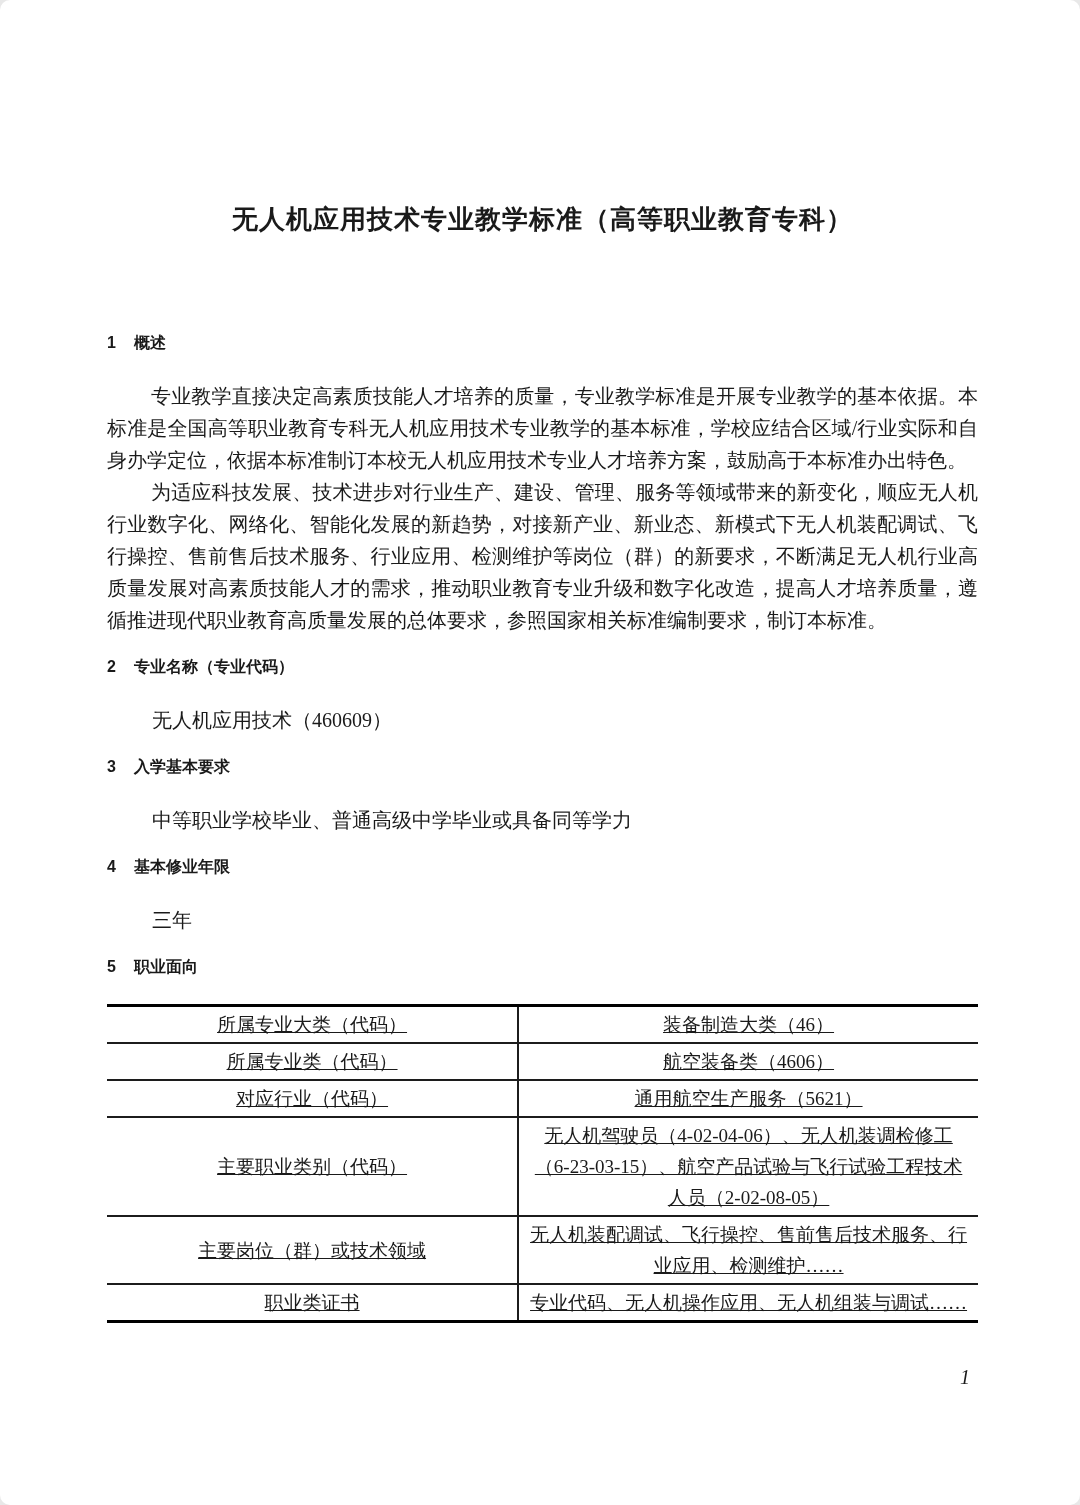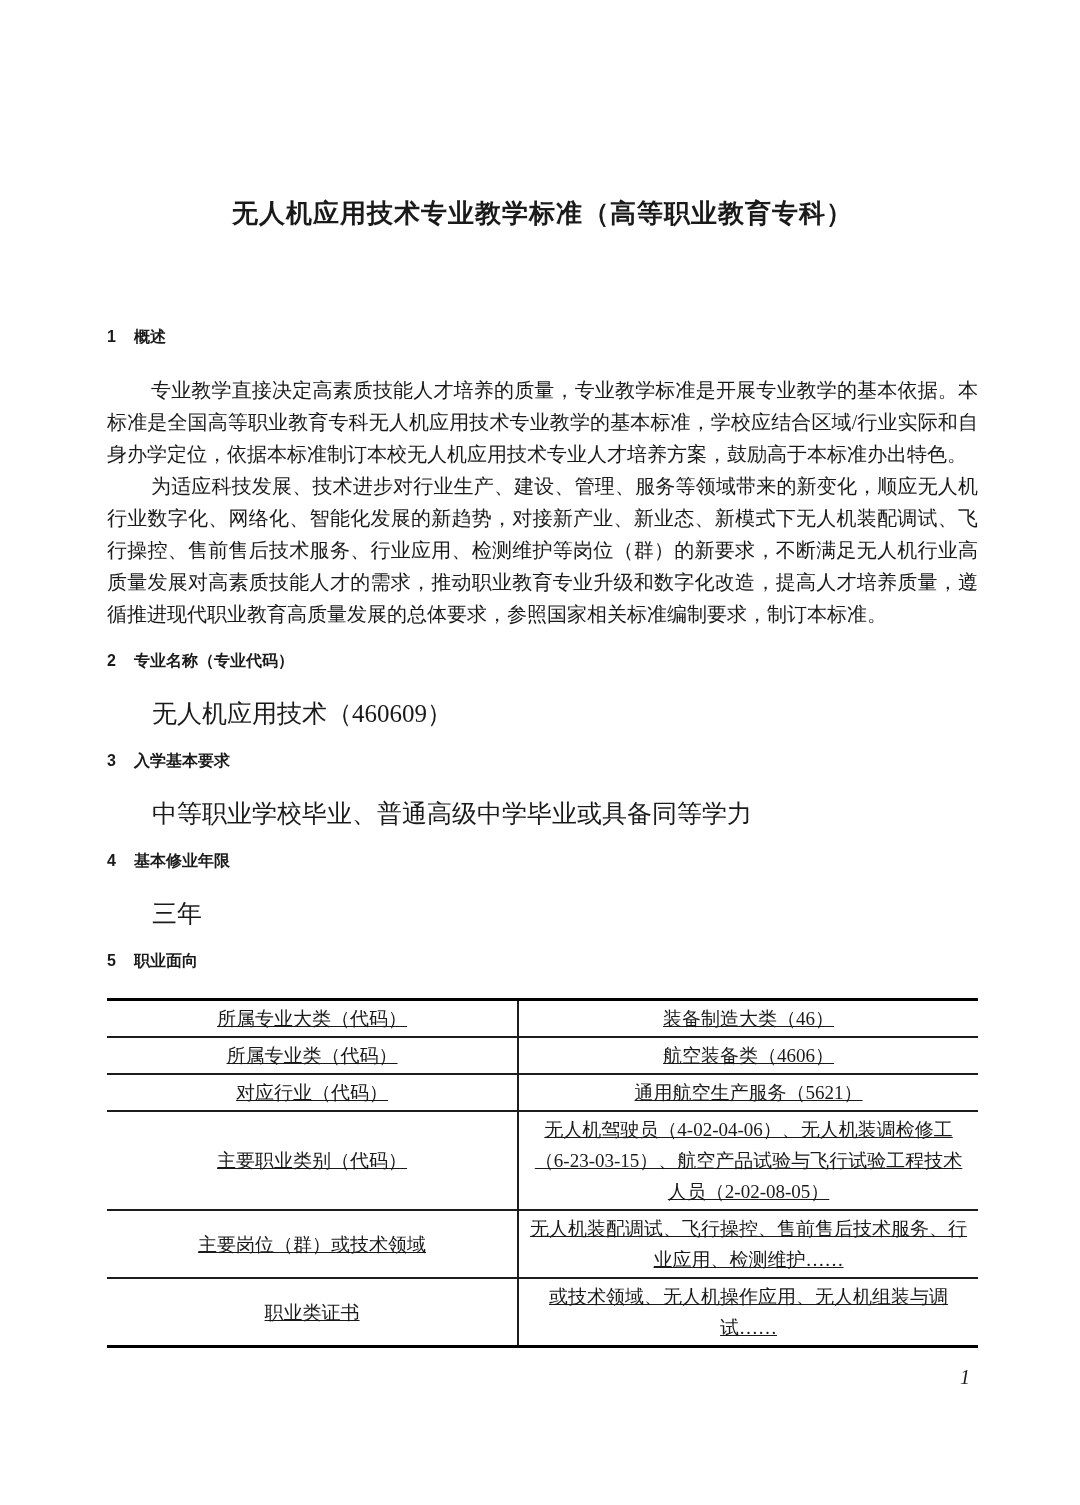--- a/index.html
+++ b/index.html
@@ -4,23 +4,24 @@
 <style>
   * { margin: 0; padding: 0; box-sizing: border-box; }
   html, body { background: #e8e8e8; }
   .page {
     position: relative;
     width: 1080px;
     height: 1505px;
     margin: 0 auto;
     background: #ffffff;
     color: #1a1a1a;
-    padding: 4px 102px 0 107px;
+    padding: 10px 102px 0 107px;
     overflow: hidden;
     font-family: "Liberation Serif", "DejaVu Serif", serif;
+    border-radius: 10px;
   }
   .doc-title {
     margin-top: 192px;
     margin-bottom: 90px;
     text-align: center;
     font-family: "Liberation Serif", "DejaVu Serif", serif;
     font-weight: bold;
     font-size: 26px;
     line-height: 36px;
     letter-spacing: 1px;
@@ -33,21 +34,21 @@
     line-height: 30px;
   }
   .sec-num { display: inline-block; margin-right: 18px; }
   .body-para {
     font-size: 20px;
     line-height: 32px;
     text-align: justify;
     text-indent: 2.2em;
   }
   .body-line {
-    font-size: 25px;
+    font-size: 20px;
     line-height: 32px;
     padding-left: 45px;
   }
   .career-table {
     width: 100%;
     border-collapse: collapse;
     margin-top: 1px;
     border-top: 3px solid #000;
     border-bottom: 3px solid #000;
     text-decoration: underline;
@@ -127,20 +128,20 @@
       <tr class="row-h4">
         <td class="label-cell">主要职业类别（代码）</td>
         <td class="value-cell">无人机驾驶员（4-02-04-06）、无人机装调检修工（6-23-03-15）、航空产品试验与飞行试验工程技术人员（2-02-08-05）</td>
       </tr>
       <tr class="row-h5">
         <td class="label-cell">主要岗位（群）或技术领域</td>
         <td class="value-cell">无人机装配调试、飞行操控、售前售后技术服务、行业应用、检测维护……</td>
       </tr>
       <tr class="row-h6">
         <td class="label-cell">职业类证书</td>
-        <td class="value-cell">或技术领域、无人机操作应用、无人机组装与调试……</td>
+        <td class="value-cell">专业代码、无人机操作应用、无人机组装与调试……</td>
       </tr>
     </tbody>
   </table>
 
   <div class="page-number">1</div>
 
 </div>
 
 </body></html>

